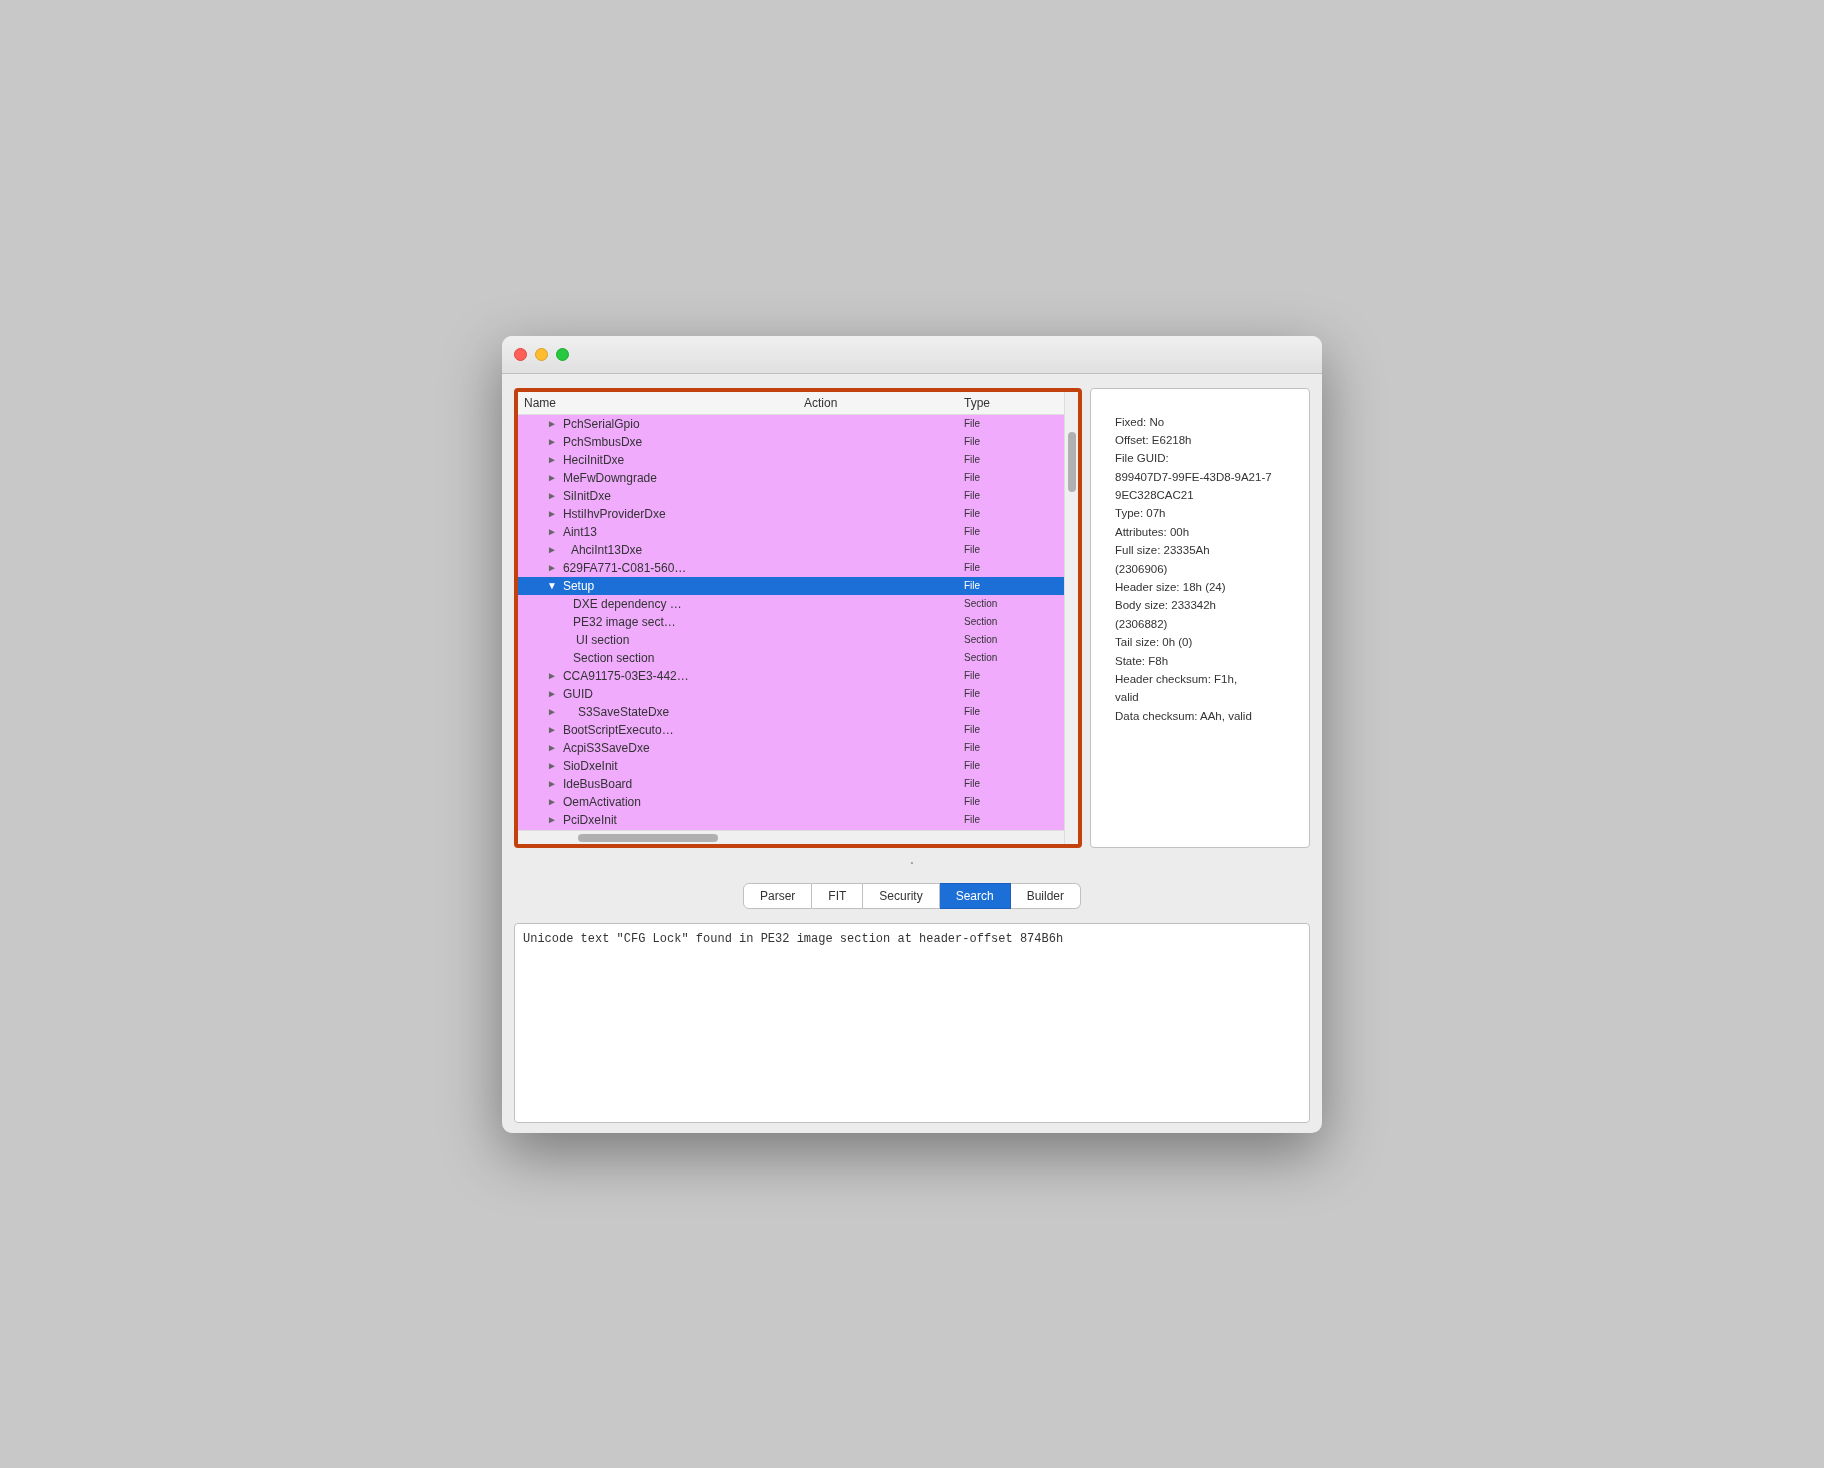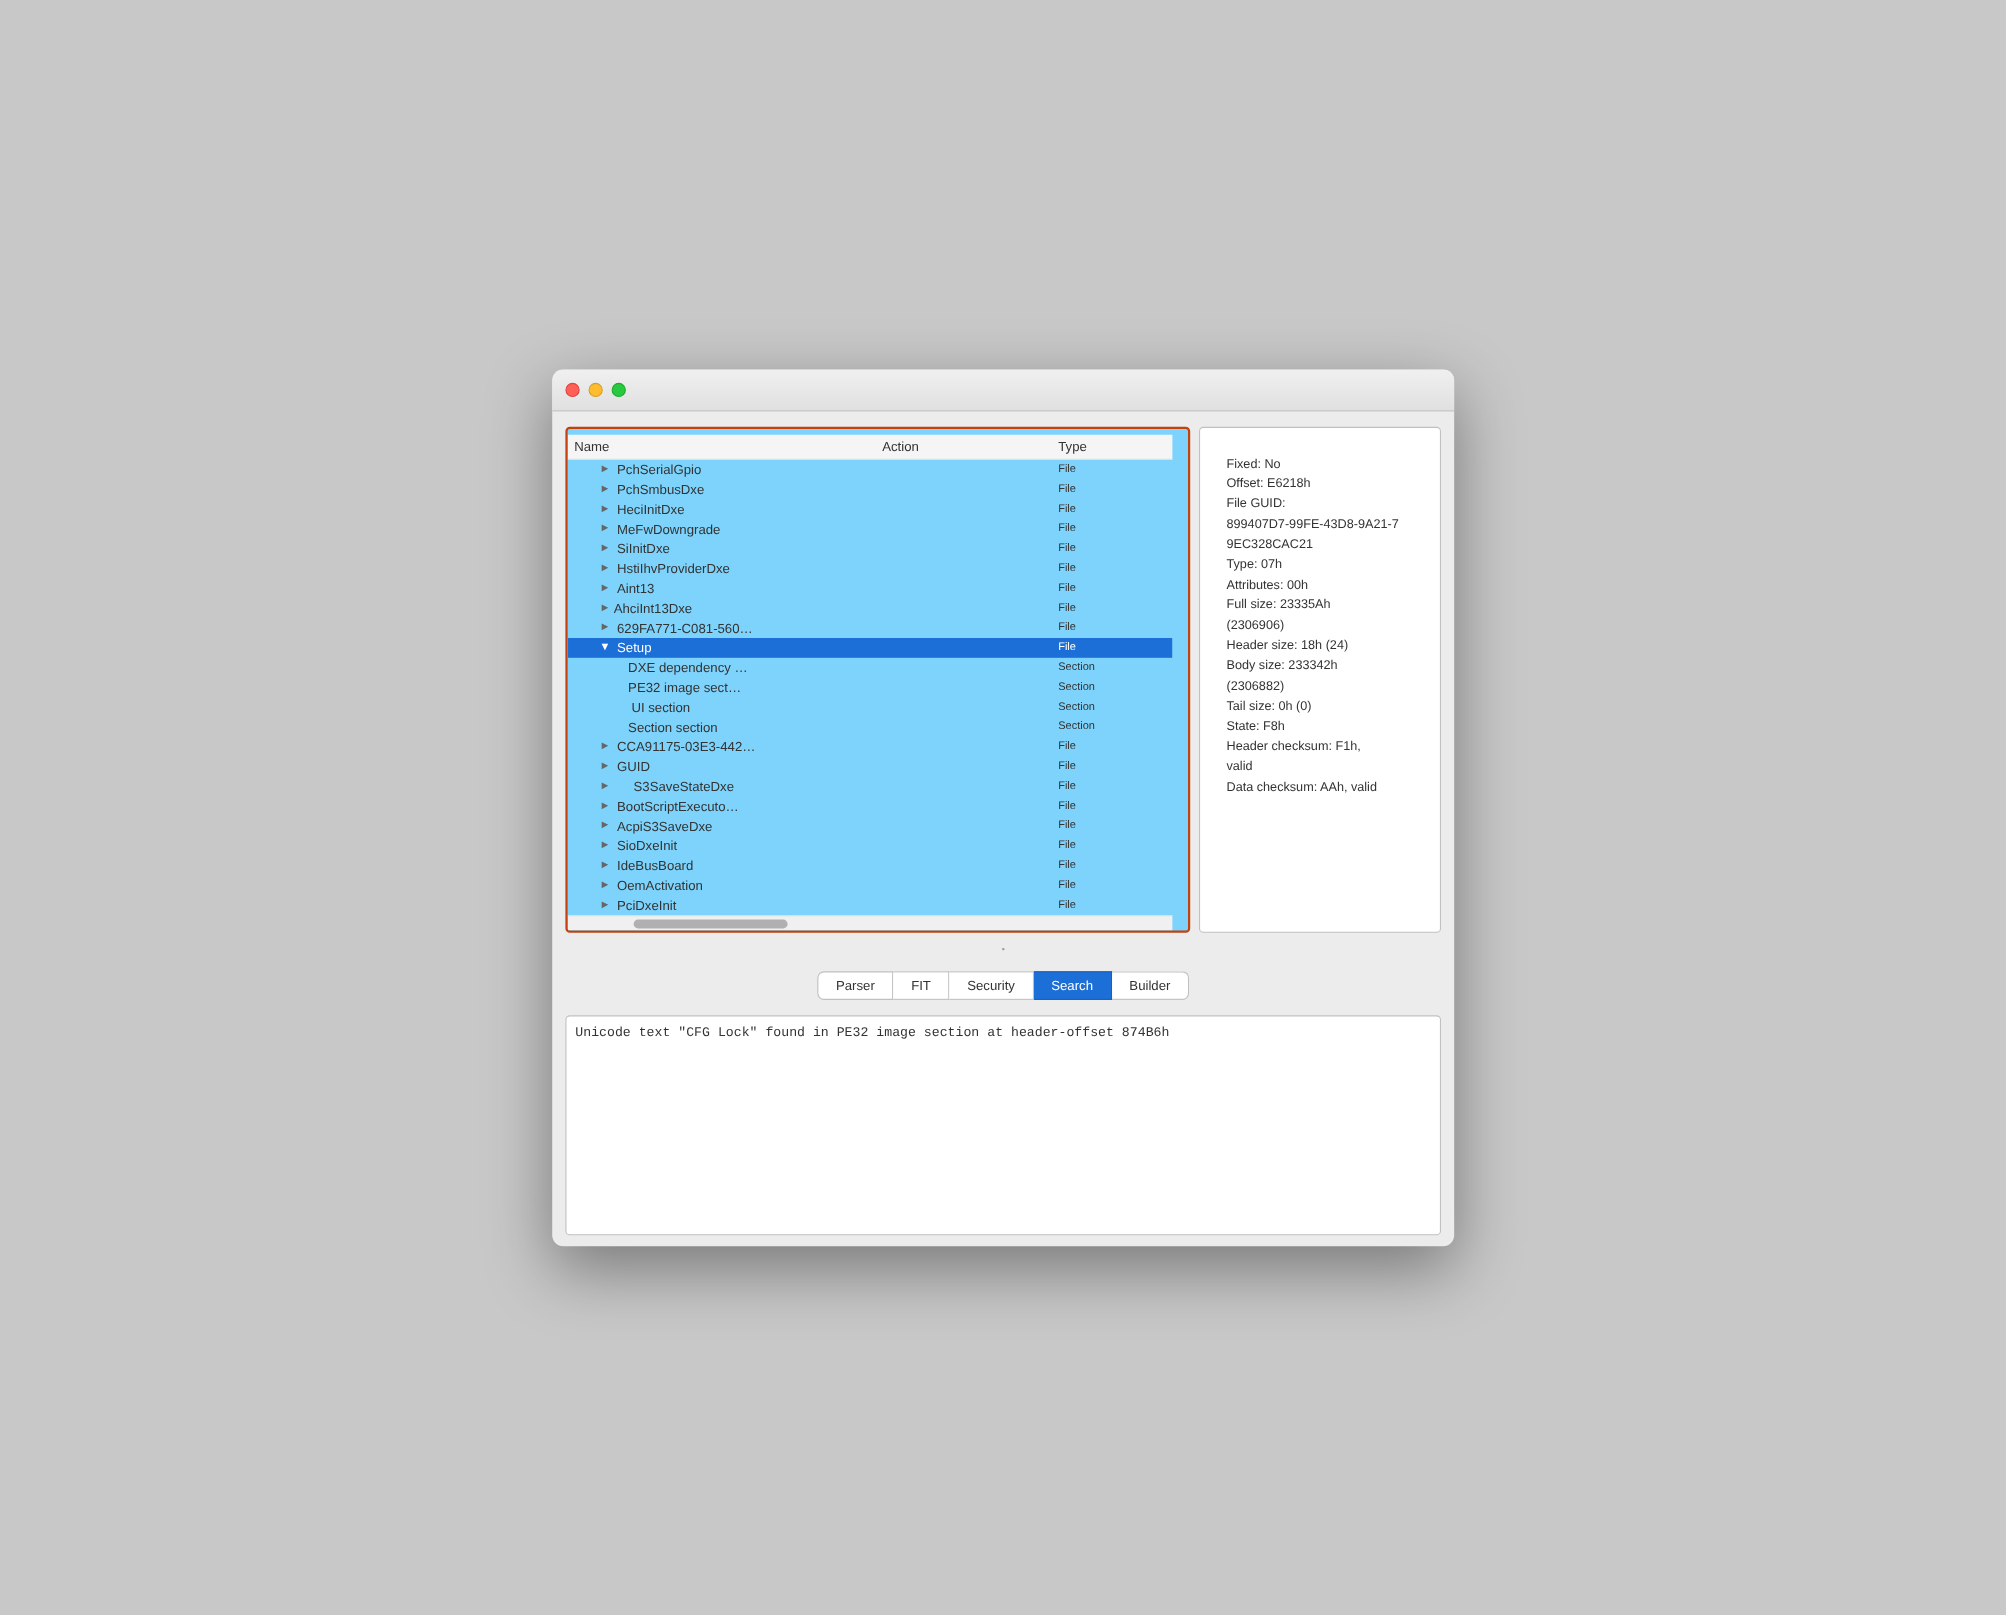--- a/index.html
+++ b/index.html
@@ -190,25 +190,24 @@
       padding: 8px;
       font-size: 12px;
       font-family: "Menlo", "Monaco", "Courier New", monospace;
       color: #333;
       overflow-y: auto;
     }
 
     .tree-wrapper {
       display: flex;
       height: 460px;
-      border: 2px solid #c2410c;
+      border: 4px solid #c2410c;
       border-radius: 4px;
-      background: #7dd3fc;
+      background: #f0abfc;
       overflow: hidden;
-      align-items: flex-end;
     }
 
     .tree-inner {
       display: flex;
       flex-direction: column;
       flex: 1;
       overflow: hidden;
     }
 
     .scrollbar-thumb {
@@ -334,21 +333,21 @@
         <span class="triangle">►</span>
         <span style="margin-left:3px;">Aint13</span>
       </div>
       <div class="row-action"></div>
       <div class="row-type">File</div>
     </div>
                 <div class="tree-row">
       <div class="row-name">
         <span style="width:20px;display:inline-block;"></span>
         <span class="triangle">►</span>
-        <span style="margin-left:0;">AhciInt13Dxe</span>
+        <span style="margin-left:11px;">AhciInt13Dxe</span>
       </div>
       <div class="row-action"></div>
       <div class="row-type">File</div>
     </div>
                 <div class="tree-row">
       <div class="row-name">
         <span style="width:20px;display:inline-block;"></span>
         <span class="triangle">►</span>
         <span style="margin-left:3px;">629FA771-C081-560…</span>
       </div>

